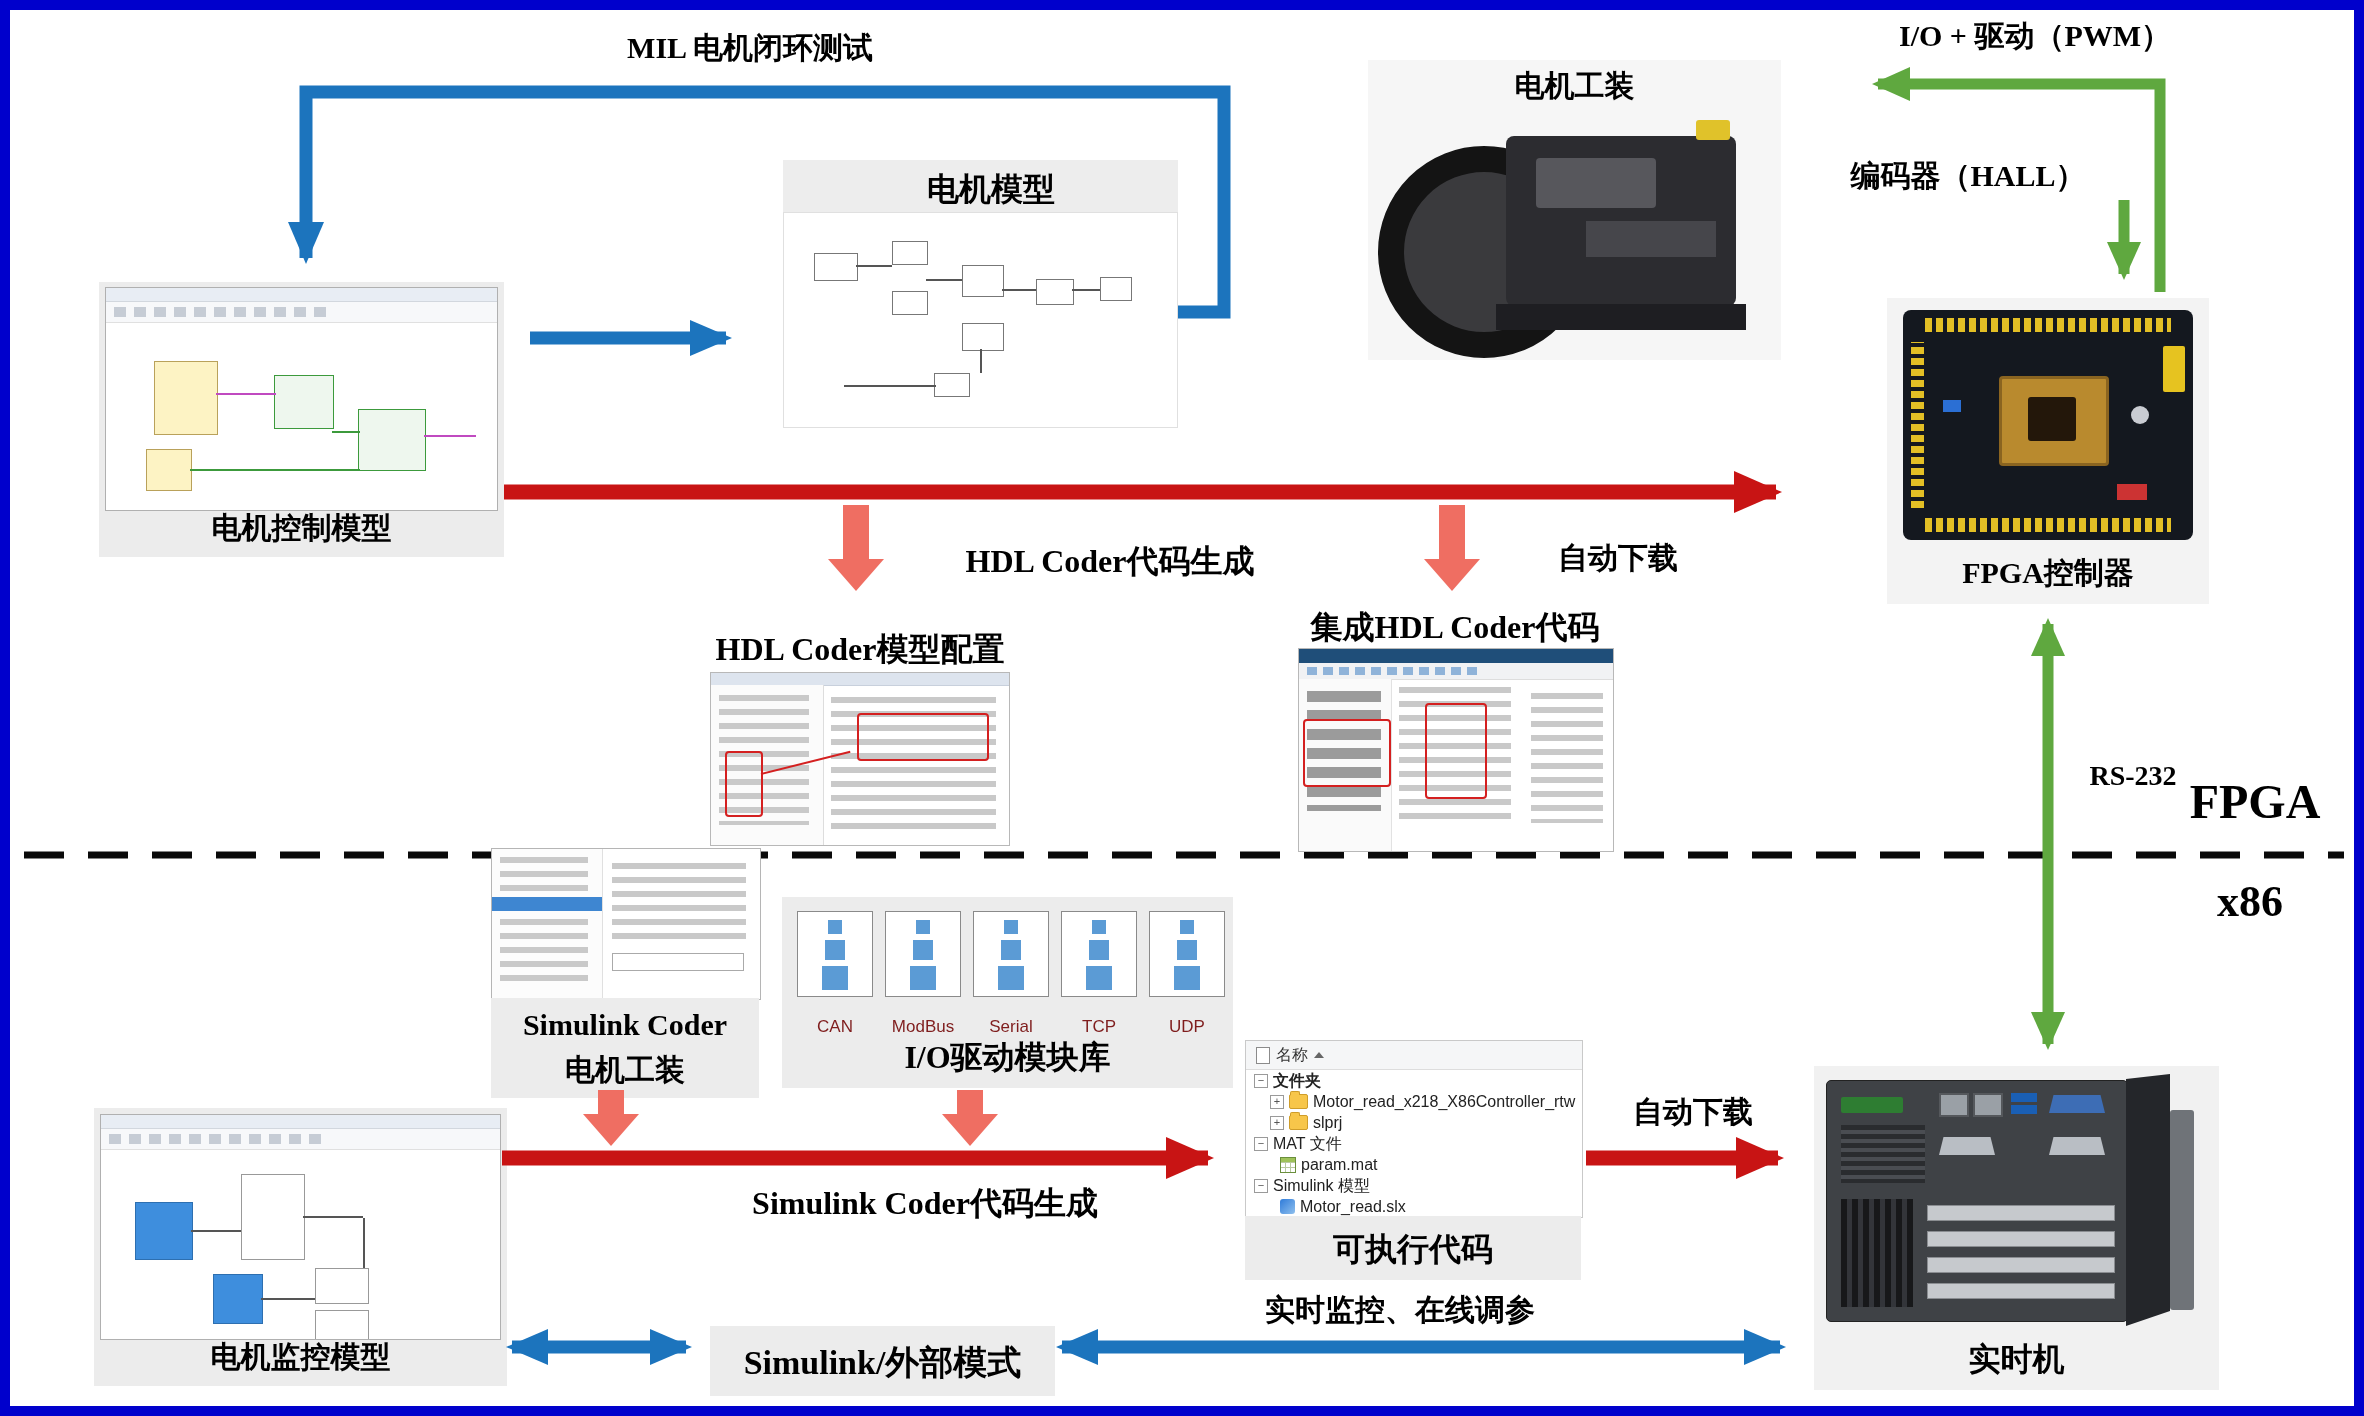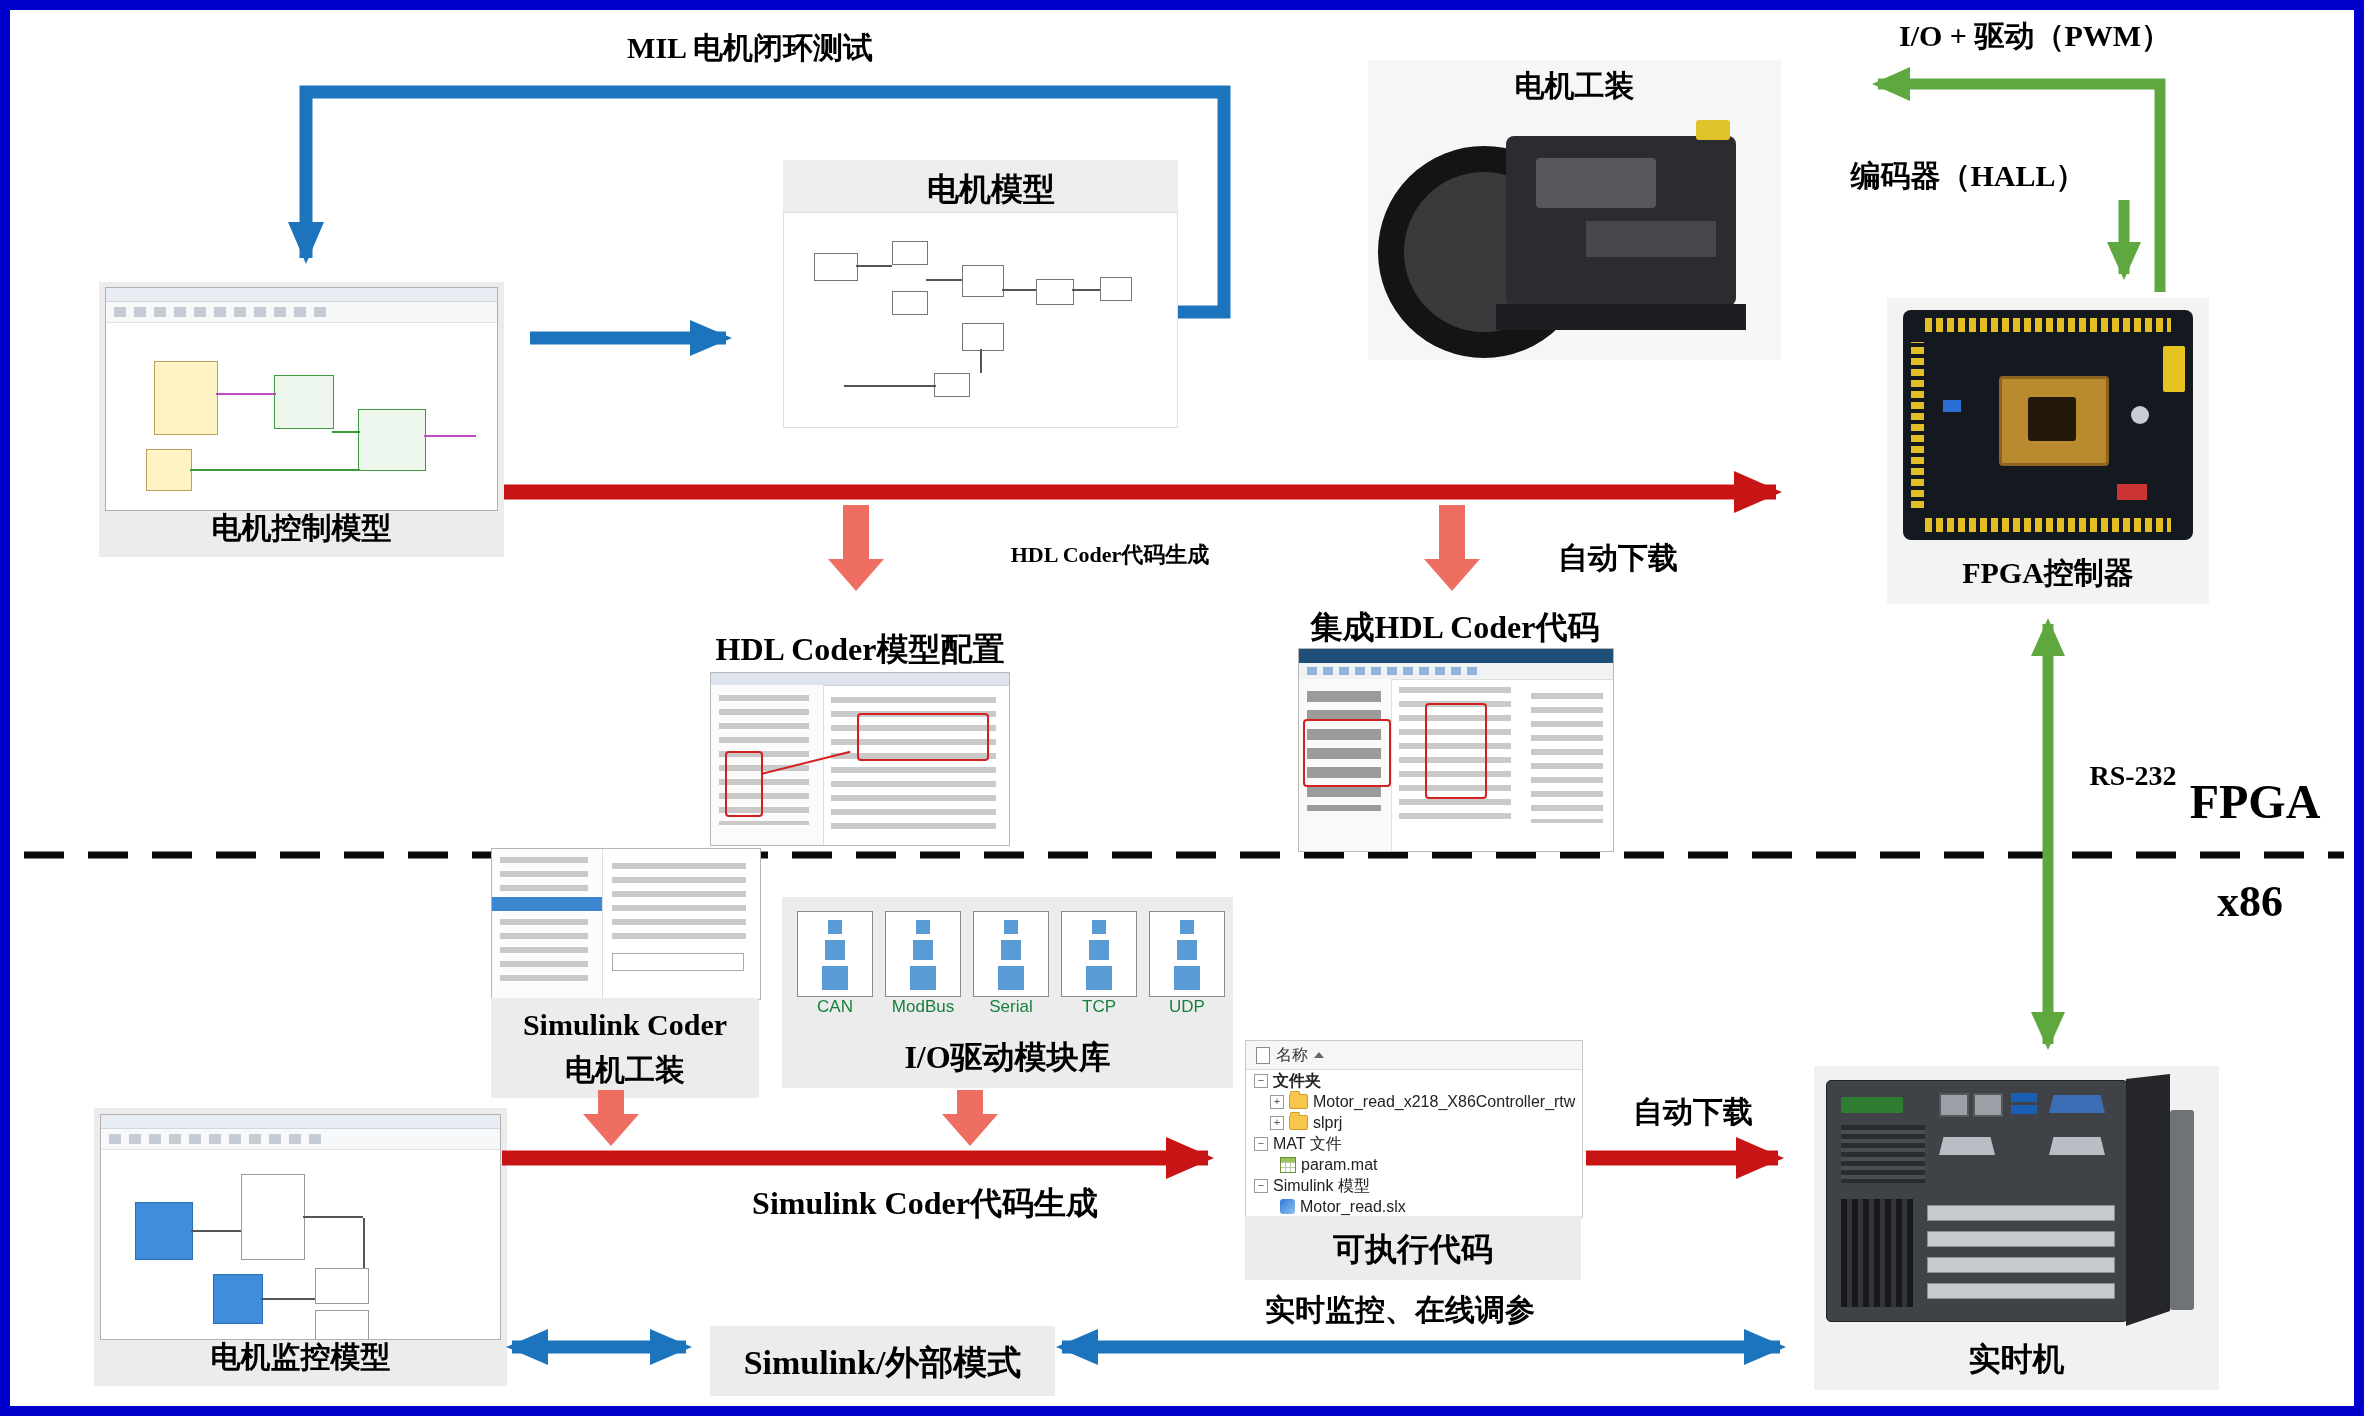--- a/index.html
+++ b/index.html
@@ -17,21 +17,21 @@
   .bar2{position:relative;height:20px;background:#f7f8fa;border-bottom:1px solid #e0e0e0;}
   .bar2::before{content:"";position:absolute;left:8px;top:5px;width:55%;height:10px;
     background:repeating-linear-gradient(90deg,#c6ccd5 0 12px,transparent 12px 20px);}
   .cnv{position:absolute;left:0;right:0;bottom:0;top:35px;background:#fff;overflow:hidden;}
   .blk{position:absolute;background:#fff;border:1px solid #777;}
   .wire{position:absolute;background:#555;}
   
   .io-block{position:absolute;top:14px;width:78px;height:118px;}
   .io-box{width:74px;height:84px;background:#fff;border:1px solid #8a8a8a;margin:0 auto;position:relative;}
   .sq{position:absolute;left:50%;transform:translateX(-50%);background:#5b9bd5;}
-  .io-name{margin-top:0;text-align:center;font-family:"Liberation Sans","DejaVu Sans",sans-serif;font-size:17px;color:#15803d;}
+  .io-name{margin-top:20px;text-align:center;font-family:"Liberation Sans","DejaVu Sans",sans-serif;font-size:17px;color:#7f1d1d;}
   
   .exec-list{position:absolute;left:0;top:0;width:336px;height:176px;background:#fff;border:1px solid #c9c9c9;
      font-family:"Liberation Sans","DejaVu Sans",sans-serif;font-size:16px;color:#222;overflow:hidden;}
   .exec-header{height:28px;line-height:28px;background:#f5f6f7;border-bottom:1px solid #ddd;padding-left:10px;display:flex;align-items:center;gap:6px;color:#333;}
   .exec-row{height:21px;line-height:21px;display:flex;align-items:center;gap:5px;white-space:nowrap;}
   .g1{padding-left:8px;} .g2{padding-left:24px;} .g3{padding-left:34px;}
   .expander{display:inline-block;width:12px;height:12px;border:1px solid #9a9a9a;background:#fff;font-size:11px;line-height:11px;text-align:center;color:#555;flex:0 0 auto;}
   .expander.minus::before{content:"\2212";}
   .expander.plus::before{content:"+";}
   .ico{display:inline-block;flex:0 0 auto;}
@@ -342,21 +342,21 @@
     <line x1="492" y1="1148" x2="1198" y2="1148" stroke="#c81414" stroke-width="15" marker-end="url(#mr)"></line>
     <line x1="1576" y1="1148" x2="1768" y2="1148" stroke="#c81414" stroke-width="15" marker-end="url(#mr)"></line>
 
     <line x1="502" y1="1337" x2="676" y2="1337" stroke="#1c74bd" stroke-width="13" marker-start="url(#mb)" marker-end="url(#mb)"></line>
     <line x1="1052" y1="1337" x2="1770" y2="1337" stroke="#1c74bd" stroke-width="13" marker-start="url(#mb)" marker-end="url(#mb)"></line>
   </svg>
 
   <div class="lbl" style="left:550px;top:18px;width:380px;font-size:30px;">MIL 电机闭环测试</div>
   <div class="lbl" style="left:1860px;top:6px;width:330px;font-size:30px;">I/O + 驱动（PWM）</div>
   <div class="lbl" style="left:1818px;top:146px;width:280px;font-size:30px;">编码器（HALL）</div>
-  <div class="lbl" style="left:930px;top:530px;width:340px;font-size:22px;">HDL Coder代码生成</div>
+  <div class="lbl" style="left:930px;top:530px;width:340px;font-size:32px;">HDL Coder代码生成</div>
   <div class="lbl" style="left:1518px;top:528px;width:180px;font-size:30px;">自动下载</div>
   <div class="lbl" style="left:2048px;top:750px;width:150px;font-size:28px;">RS-232</div>
   <div class="lbl" style="left:2150px;top:764px;width:190px;font-size:48px;">FPGA</div>
   <div class="lbl" style="left:2170px;top:866px;width:140px;font-size:44px;">x86</div>
   <div class="lbl" style="left:710px;top:1172px;width:410px;font-size:32px;">Simulink Coder代码生成</div>
   <div class="lbl" style="left:1588px;top:1082px;width:190px;font-size:30px;">自动下载</div>
   <div class="lbl" style="left:1210px;top:1280px;width:360px;font-size:30px;">实时监控、在线调参</div>
 
 </div>
 

